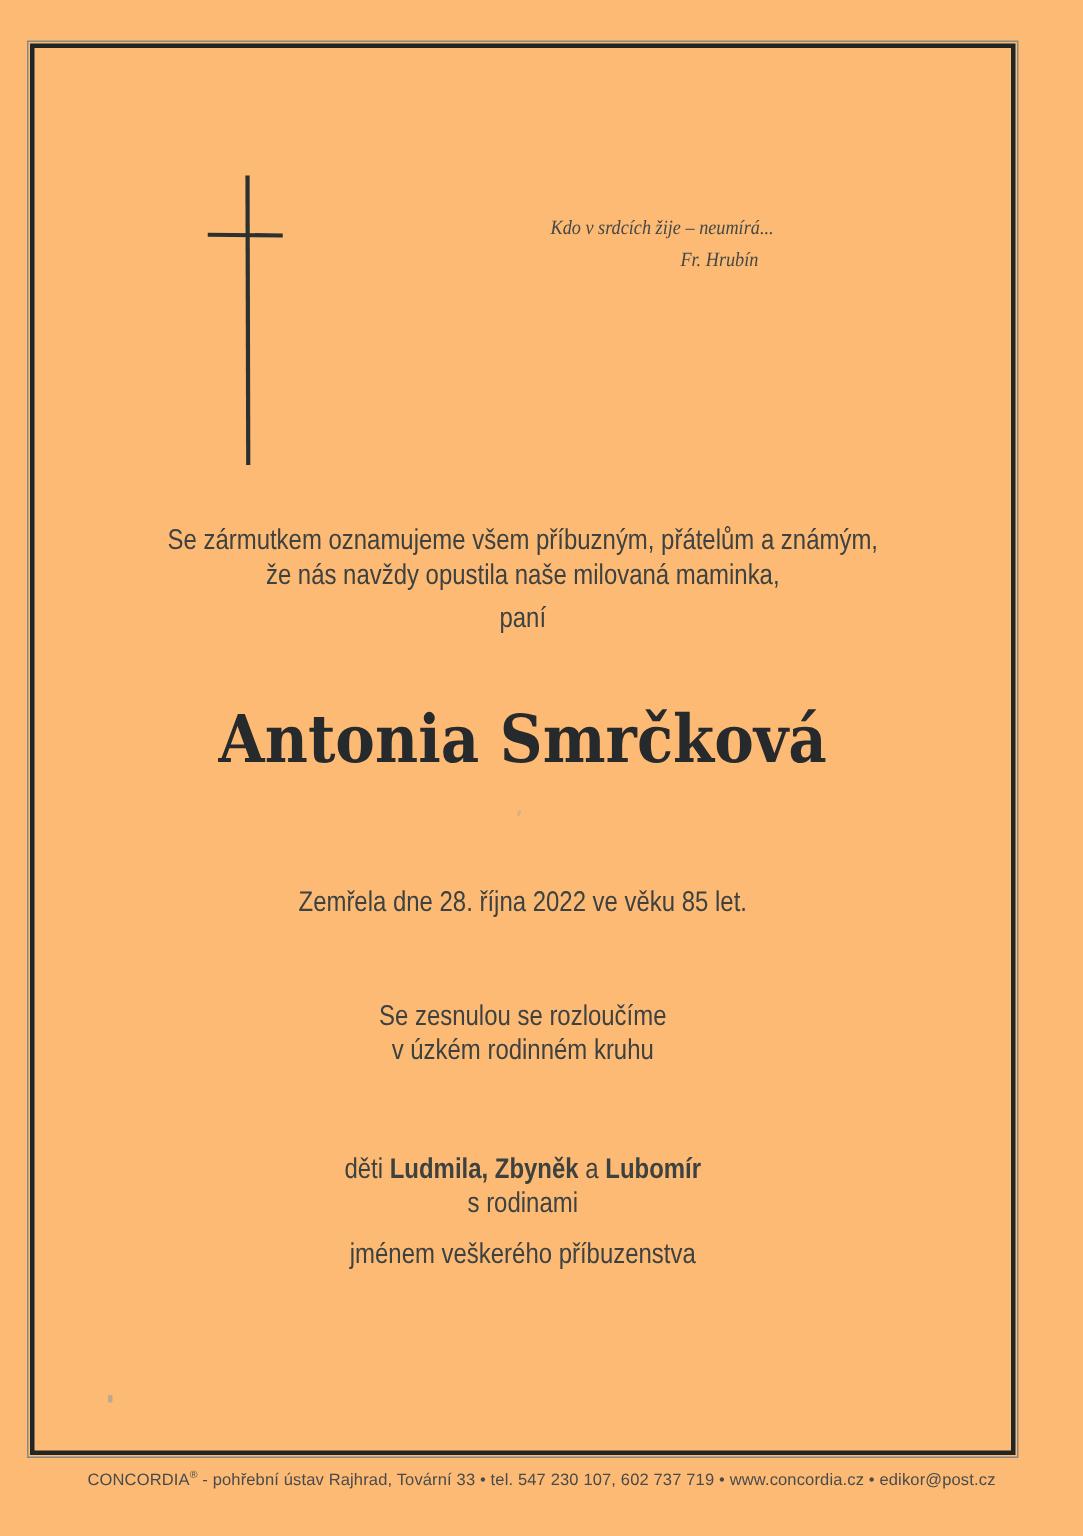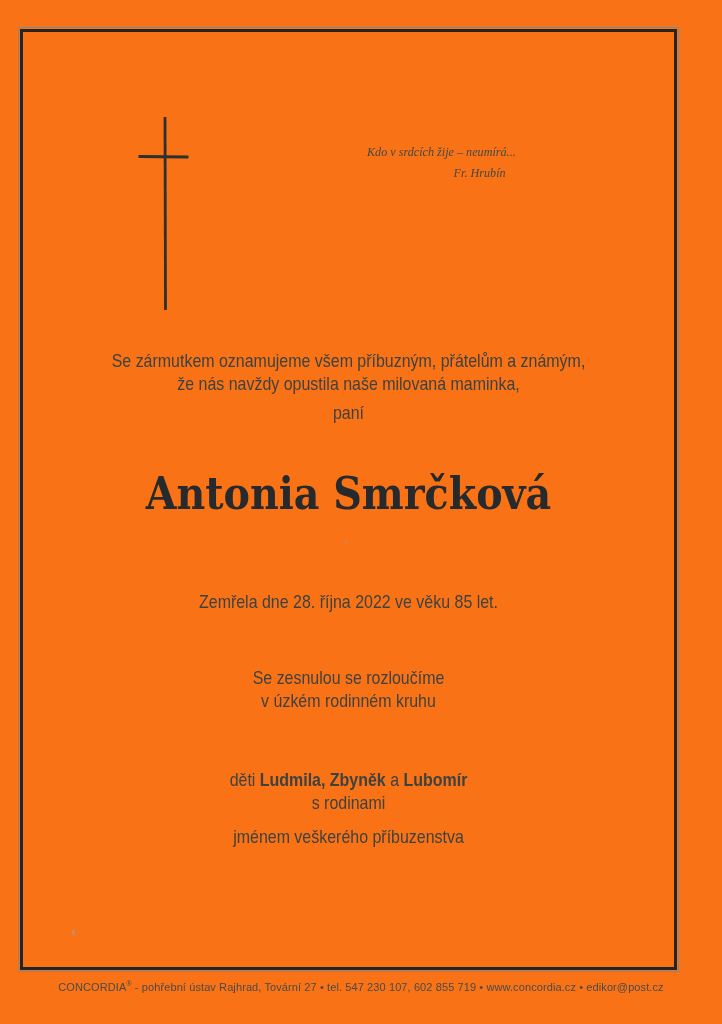--- a/index.html
+++ b/index.html
@@ -4,21 +4,21 @@
 <style>
   html, body {
     margin: 0;
     padding: 0;
     background: #ffffff;
   }
   .page {
     position: relative;
     width: 722px;
     height: 1024px;
-    background: #f97316;
+    background: #fdba74;
     font-family: "Liberation Sans", sans-serif;
     color: #3d4241;
     overflow: hidden;
   }
   
   .frame-outer {
     position: absolute;
     left: 18px;
     top: 27px;
     width: 659px;
@@ -169,15 +169,15 @@
   <div class="cblock mourners condensed">
     <div><span>děti</span> <span class="bold">Ludmila, Zbyněk</span> <span>a</span> <span class="bold">Lubomír</span></div>
     <div>s rodinami</div>
   </div>
 
   <div class="cblock closing condensed">jménem veškerého příbuzenstva</div>
 
   <div class="speck speck-1"></div>
   <div class="speck speck-2"></div>
 
-  <div class="footer"><span>CONCORDIA</span><sup>®</sup><span> - pohřební ústav Rajhrad, Tovární 27 • tel. 547 230 107, 602 855 719 • www.concordia.cz • edikor@post.cz</span></div>
+  <div class="footer"><span>CONCORDIA</span><sup>®</sup><span> - pohřební ústav Rajhrad, Tovární 33 • tel. 547 230 107, 602 737 719 • www.concordia.cz • edikor@post.cz</span></div>
 
 </div>
 
 </body></html>

